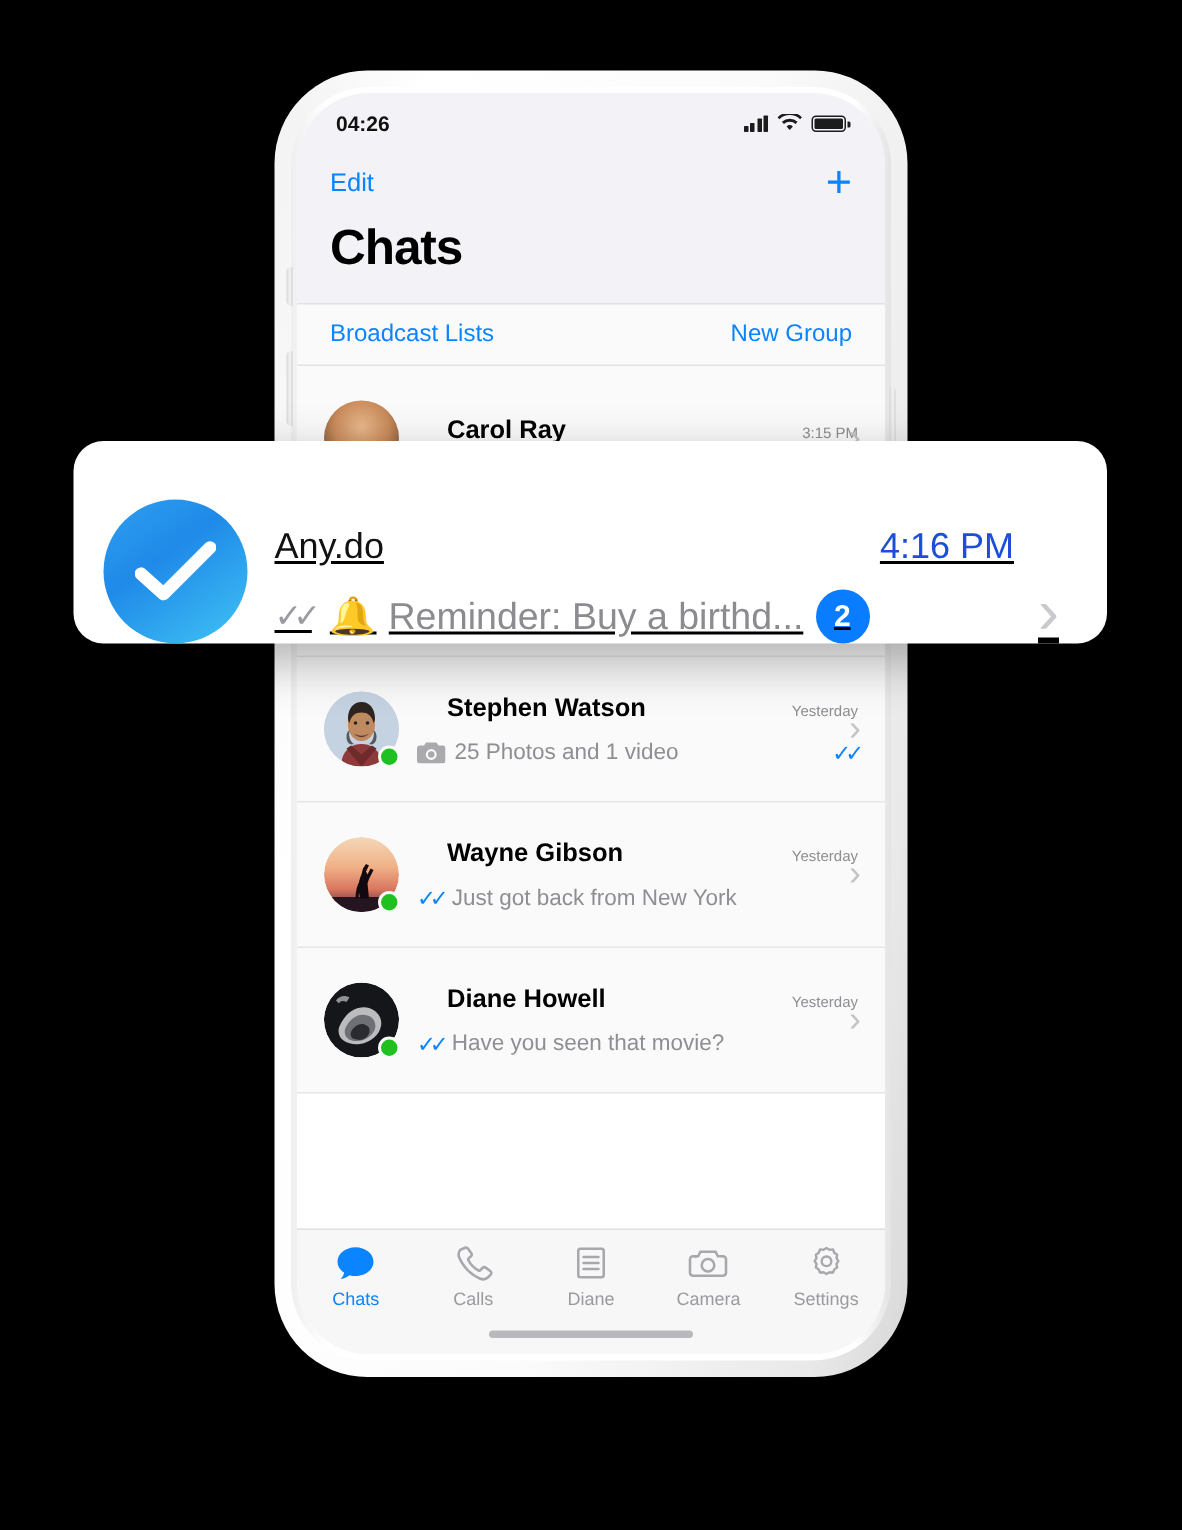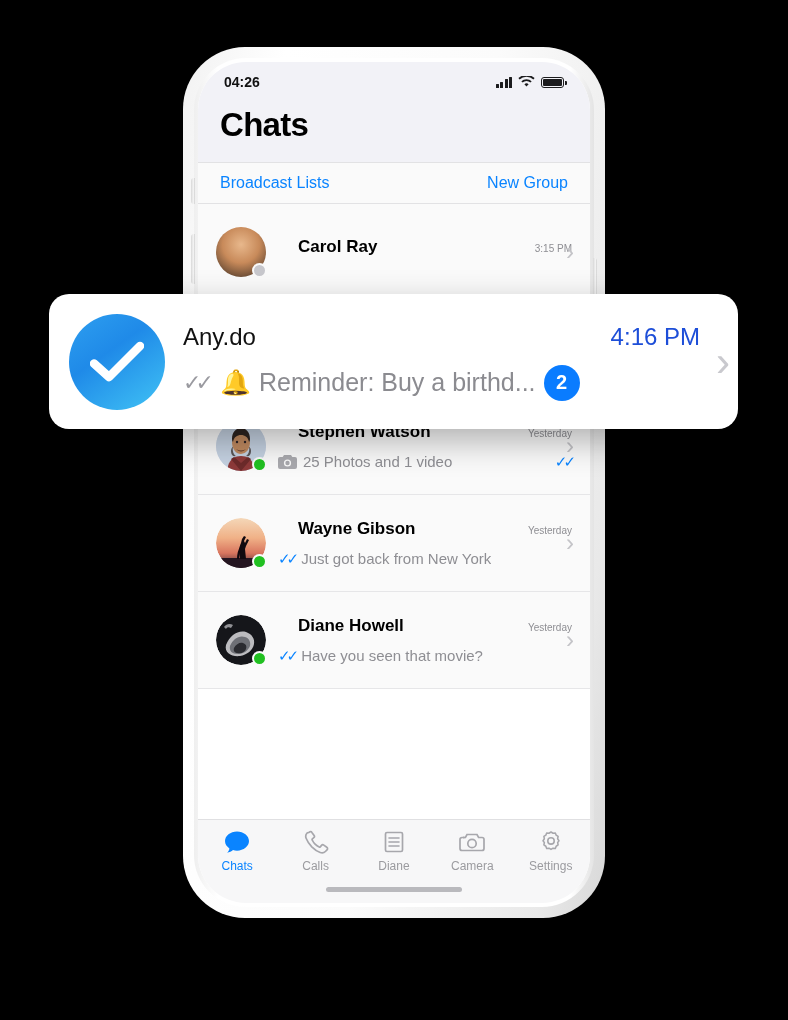--- a/index.html
+++ b/index.html
@@ -148,22 +148,23 @@
              width: 136px; height: 5px; border-radius: 3px; background: #b9b9bd; }
 
   
   .notif {
     position: absolute; left: 49px; top: 294px;
     width: 689px; height: 135px;
     background: #ffffff;
     border-radius: 20px;
     box-shadow: 0 12px 34px rgba(0,0,0,0.30);
     z-index: 50;
-    display: flex; align-items: center;
-    padding: 0 8px 0 20px;
+    display: flex; align-items: flex-end;
+    padding: 0 32px 0 20px;
+    text-decoration: underline;
   }
   .notif-icon {
     width: 96px; height: 96px; border-radius: 50%;
     background: linear-gradient(145deg,#2e9ff0 0%, #1f8ae8 40%, #41c3f5 100%);
     flex: 0 0 96px;
     display:flex; align-items:center; justify-content:center;
     margin-right: 18px;
   }
   .notif-body { flex: 1 1 auto; min-width: 0; }
   .notif-top { display: flex; align-items: baseline; justify-content: space-between; }
@@ -212,20 +213,24 @@
               <path d="M4.6 6.6a5.8 5.8 0 0 1 7.8 0l1.3-1.4a7.7 7.7 0 0 0-10.4 0z" fill="#1c1c1e"></path>
               <path d="M1.6 3.5a10 10 0 0 1 13.8 0l1.2-1.4a11.9 11.9 0 0 0-16.2 0z" fill="#1c1c1e"></path>
             </svg>
             <div class="battery">
                 <span></span>
               </div>
           </div>
         </div>
 
         <div class="navbar">
+          <div class="nav-row">
+            <span class="nav-edit">Edit</span>
+            <span class="plus-icon">+</span>
+          </div>
           <div class="big-title">Chats</div>
         </div>
 
         <div class="list-links">
           <a href="#">Broadcast Lists</a>
           <a href="#">New Group</a>
         </div>
 
         <div class="chatlist">
 

